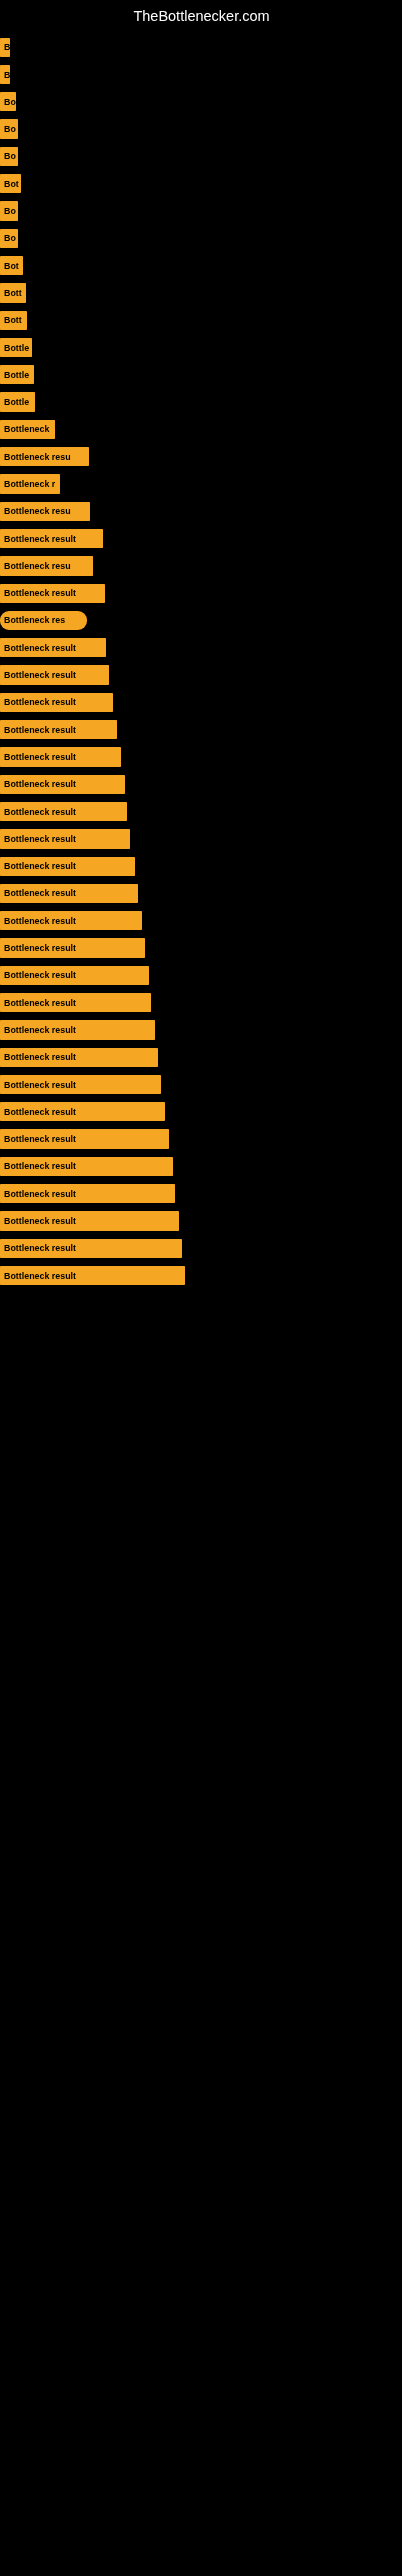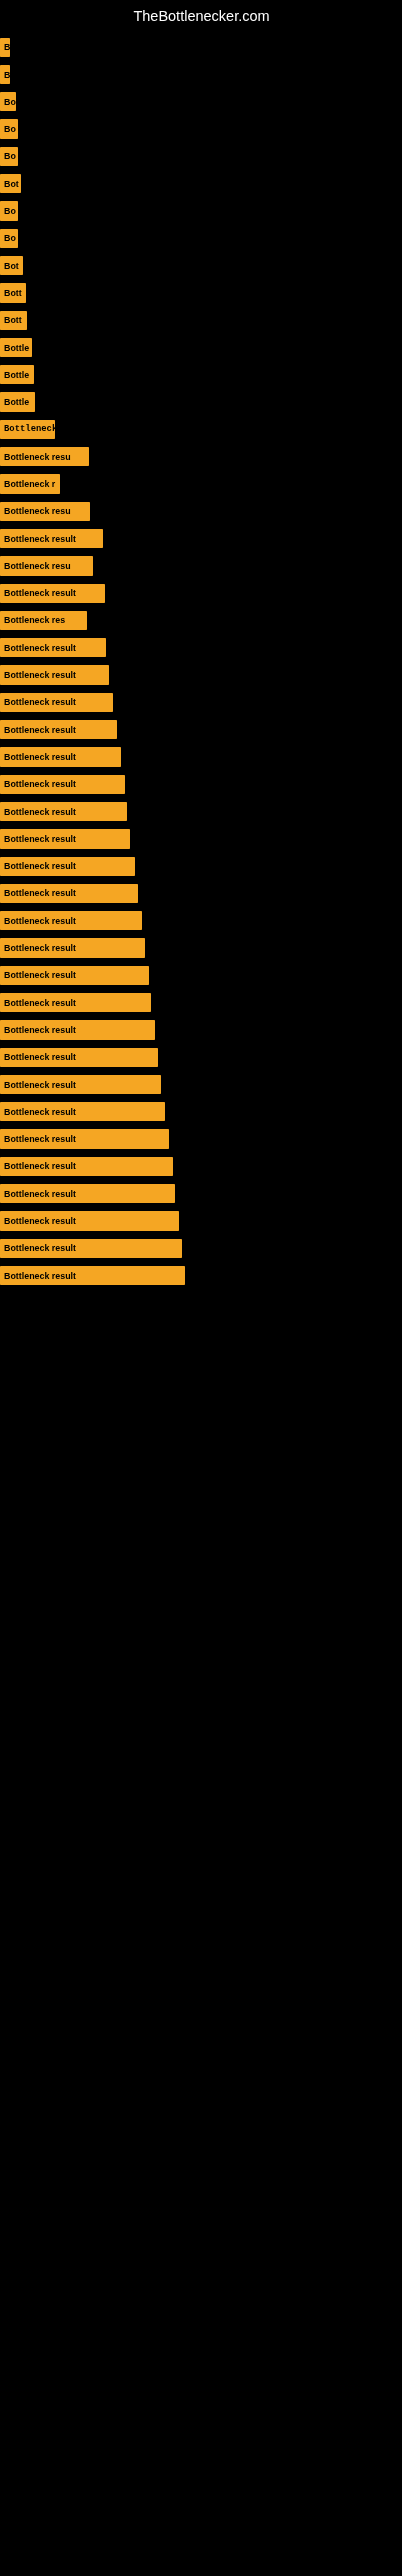--- a/index.html
+++ b/index.html
@@ -86,42 +86,42 @@
     <div class="bar-row">
       <div class="bar-label" style="width: 32px;">Bottle</div>
     </div>
     <div class="bar-row">
       <div class="bar-label" style="width: 34px;">Bottle</div>
     </div>
     <div class="bar-row">
       <div class="bar-label" style="width: 35px;">Bottle</div>
     </div>
     <div class="bar-row">
-      <div class="bar-label" style="width: 55px; font-family: Liberation Mono, monospace;">Bottleneck</div>
+      <div class="bar-label" style="width: 55px;">Bottleneck</div>
     </div>
     <div class="bar-row">
       <div class="bar-label" style="width: 89px;">Bottleneck resu</div>
     </div>
     <div class="bar-row">
       <div class="bar-label" style="width: 60px;">Bottleneck r</div>
     </div>
     <div class="bar-row">
       <div class="bar-label" style="width: 90px;">Bottleneck resu</div>
     </div>
     <div class="bar-row">
       <div class="bar-label" style="width: 103px;">Bottleneck result</div>
     </div>
     <div class="bar-row">
       <div class="bar-label" style="width: 93px;">Bottleneck resu</div>
     </div>
     <div class="bar-row">
       <div class="bar-label" style="width: 105px;">Bottleneck result</div>
     </div>
     <div class="bar-row">
-      <div class="bar-label" style="width: 87px;">Bottleneck res</div>
+      <div class="bar-label" style="width: 87px; border-radius: 9px;">Bottleneck res</div>
     </div>
     <div class="bar-row">
       <div class="bar-label" style="width: 106px;">Bottleneck result</div>
     </div>
     <div class="bar-row">
       <div class="bar-label" style="width: 109px;">Bottleneck result</div>
     </div>
     <div class="bar-row">
       <div class="bar-label" style="width: 113px;">Bottleneck result</div>
     </div>

